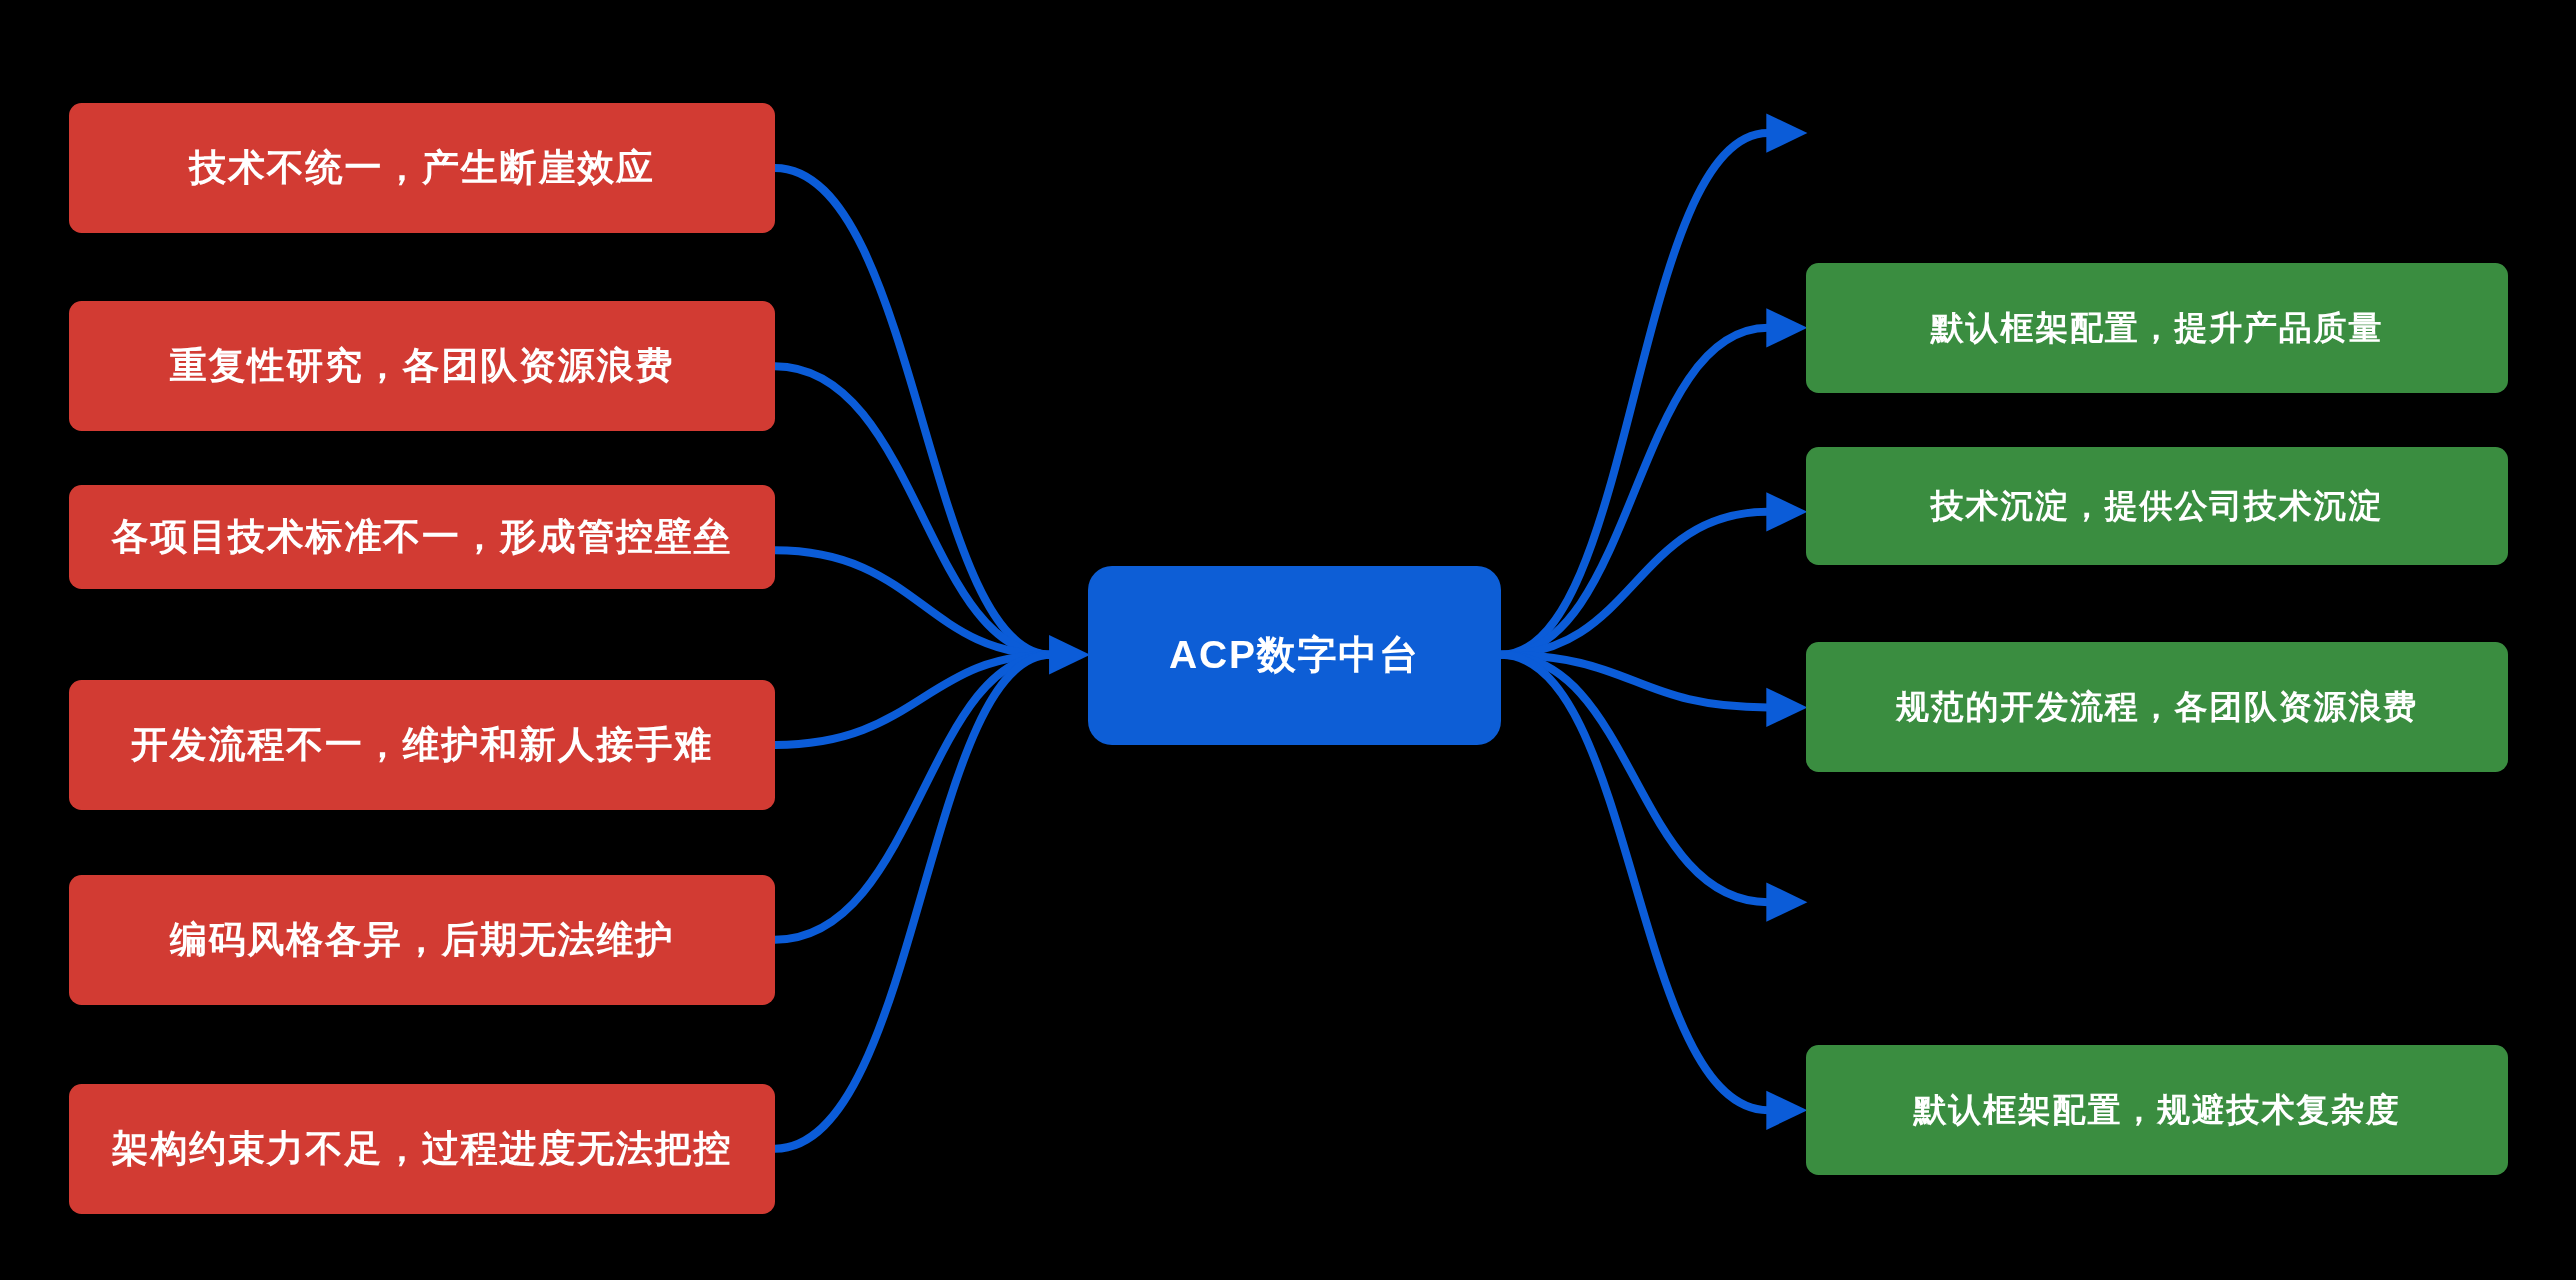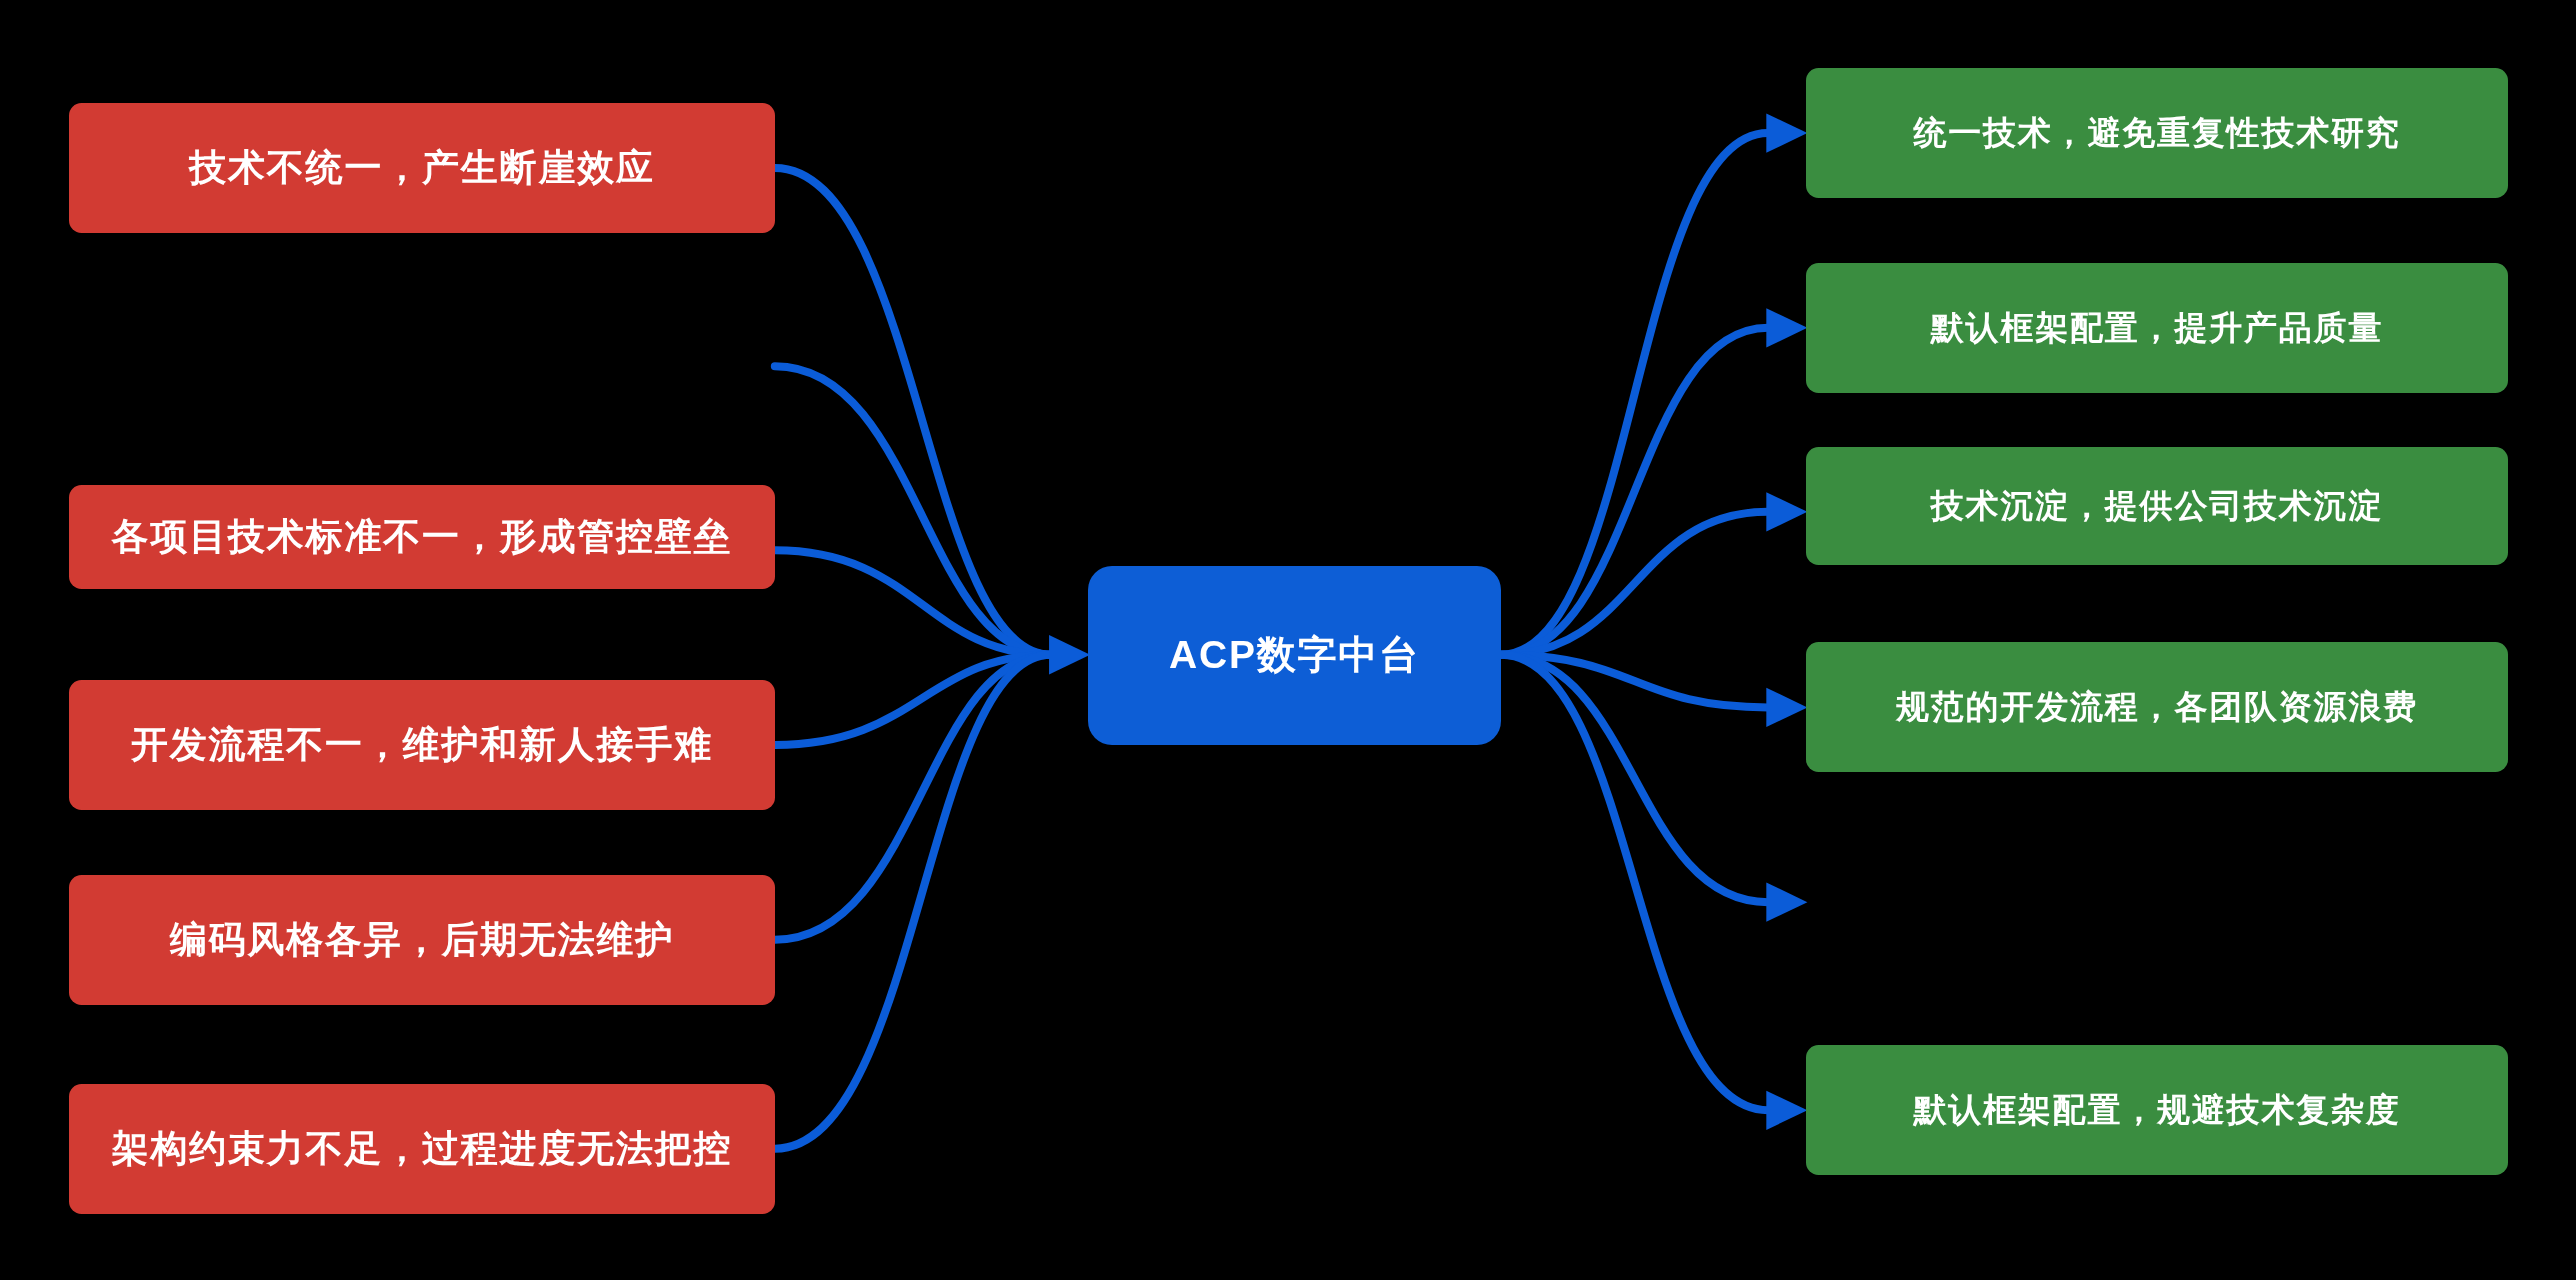--- a/index.html
+++ b/index.html
@@ -72,23 +72,23 @@
       <polygon points="1977,551 2023,573 1977,595" fill="#0b5cd8"></polygon>
       <path d="M 1680 733 C 1830 733, 1829 792, 1979 792" fill="none" stroke="#0b5cd8" stroke-width="9" stroke-linecap="round"></path>
       <polygon points="1977,770 2023,792 1977,814" fill="#0b5cd8"></polygon>
       <path d="M 1680 733 C 1830 733, 1829 1010, 1979 1010" fill="none" stroke="#0b5cd8" stroke-width="9" stroke-linecap="round"></path>
       <polygon points="1977,988 2023,1010 1977,1032" fill="#0b5cd8"></polygon>
       <path d="M 1680 733 C 1830 733, 1829 1243, 1979 1243" fill="none" stroke="#0b5cd8" stroke-width="9" stroke-linecap="round"></path>
       <polygon points="1977,1221 2023,1243 1977,1265" fill="#0b5cd8"></polygon>
     </svg>
   <div class="node center-node" style="left: 1088px; top: 566px; width: 413px; height: 179px;">ACP数字中台</div>
 <div class="node problem-node" style="left: 69px; top: 103px; width: 706px; height: 130px;">技术不统一，产生断崖效应</div>
+    <div class="node problem-node" style="left: 69px; top: 301px; width: 706px; height: 130px;">重复性研究，各团队资源浪费</div>
     <div class="node problem-node" style="left: 69px; top: 485px; width: 706px; height: 104px;">各项目技术标准不一，形成管控壁垒</div>
     <div class="node problem-node" style="left: 69px; top: 680px; width: 706px; height: 130px;">开发流程不一，维护和新人接手难</div>
     <div class="node problem-node" style="left: 69px; top: 875px; width: 706px; height: 130px;">编码风格各异，后期无法维护</div>
     <div class="node problem-node" style="left: 69px; top: 1084px; width: 706px; height: 130px;">架构约束力不足，过程进度无法把控</div>
-    <div class="node benefit-node" style="left: 1806px; top: 68px; width: 702px; height: 130px;">统一技术，避免重复性技术研究</div>
     <div class="node benefit-node" style="left: 1806px; top: 263px; width: 702px; height: 130px;">默认框架配置，提升产品质量</div>
     <div class="node benefit-node" style="left: 1806px; top: 447px; width: 702px; height: 118px;">技术沉淀，提供公司技术沉淀</div>
     <div class="node benefit-node" style="left: 1806px; top: 642px; width: 702px; height: 130px;">规范的开发流程，各团队资源浪费</div>
     <div class="node benefit-node" style="left: 1806px; top: 1045px; width: 702px; height: 130px;">默认框架配置，规避技术复杂度</div>
   </div>
 
 
 </body></html>

